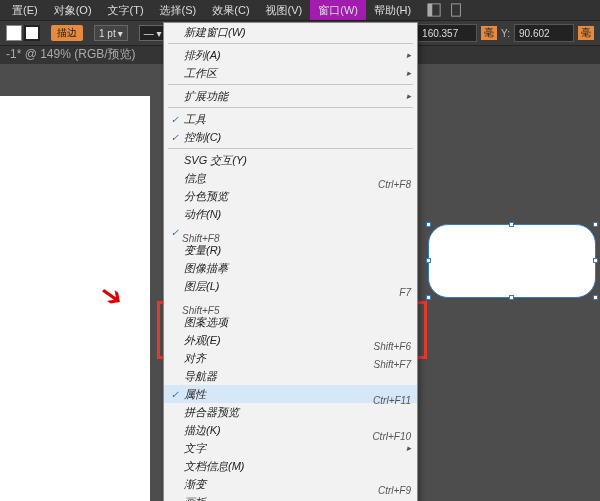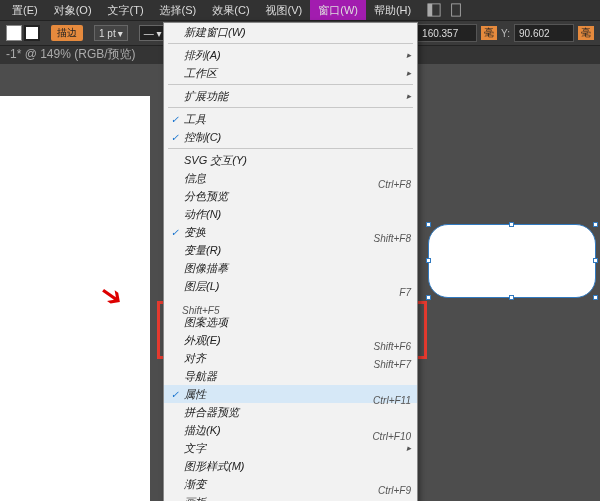--- a/index.html
+++ b/index.html
@@ -156,21 +156,20 @@
         <span class="lbl">分色预览</span>
         <span class="sc"></span>
       </div>
       <div class="row">
         <span class="chk"></span>
         <span class="lbl">动作(N)</span>
         <span class="sc"></span>
       </div>
       <div class="row">
         <span class="chk">✓</span>
-        <span class="lbl">变换</span>
         <span class="sc">Shift+F8</span>
       </div>
       <div class="row">
         <span class="chk"></span>
         <span class="lbl">变量(R)</span>
         <span class="sc"></span>
       </div>
       <div class="row">
         <span class="chk"></span>
         <span class="lbl">图像描摹</span>
@@ -219,21 +218,21 @@
         <span class="chk"></span>
         <span class="lbl">描边(K)</span>
         <span class="sc">Ctrl+F10</span>
       </div>
       <div class="row sub">
         <span class="chk"></span>
         <span class="lbl">文字</span>
       </div>
       <div class="row">
         <span class="chk"></span>
-        <span class="lbl">图形样式(M)</span>
+        <span class="lbl">文档信息(M)</span>
         <span class="sc"></span>
       </div>
       <div class="row">
         <span class="chk"></span>
         <span class="lbl">渐变</span>
         <span class="sc">Ctrl+F9</span>
       </div>
       <div class="row">
         <span class="chk"></span>
         <span class="lbl">画板</span>

